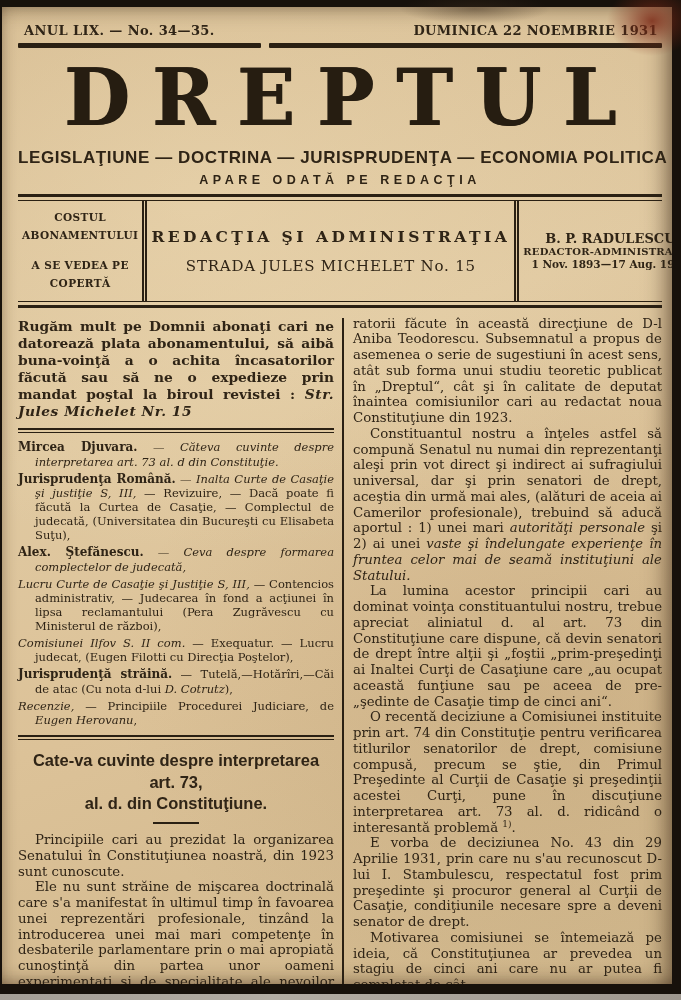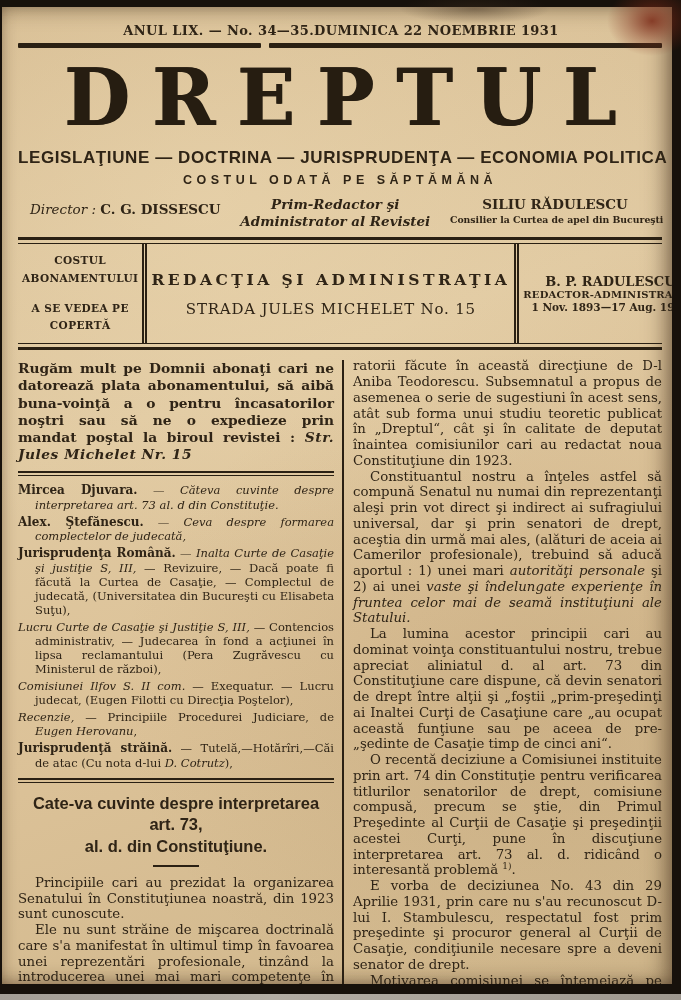--- a/index.html
+++ b/index.html
@@ -31,21 +31,21 @@
     box-shadow:
       inset -16px 0 22px -10px rgba(55,35,18,.55),
       inset 10px 0 18px -12px rgba(55,35,18,.35),
       inset 0 14px 22px -14px rgba(55,35,18,.40),
       inset 0 -14px 20px -14px rgba(55,35,18,.45);
     color:#2f2416;overflow:hidden;
     padding:8px 10px 4px 16px;box-sizing:border-box;
   }
 
   
-  .issue-row{display:flex;justify-content:center;align-items:baseline;
+  .issue-row{display:flex;justify-content:space-between;align-items:baseline;
     padding:8px 4px 3px 6px;font-weight:bold;font-size:13px;letter-spacing:.4px;}
   .toprule{display:flex;gap:8px;height:5px;margin:2px 0 0 0;}
   .toprule .seg1{width:243px;background:#2a2013;border-radius:1px;}
   .toprule .seg2{flex:1;background:#2a2013;border-radius:1px;}
   .masthead{
     margin-top:14px;text-align:center;font-weight:bold;font-size:76px;line-height:.95;
     letter-spacing:22px;padding-left:22px;color:#261d11;
     font-family:"DejaVu Serif",serif;transform:scaleY(1.04);
     text-shadow:1px 0 0 #261d11;
     white-space:nowrap;
@@ -112,36 +112,22 @@
       <span>ANUL LIX. — No. 34—35.</span>
       <span>DUMINICA 22 NOEMBRIE 1931</span>
     </div>
     <div class="toprule">
       <div class="seg1"></div>
       <div class="seg2"></div>
     </div>
 
     <div class="masthead">DREPTUL</div>
     <div class="subjects">LEGISLAŢIUNE — DOCTRINA — JURISPRUDENŢA — ECONOMIA POLITICA</div>
-    <div class="frequency">COSTUL ODATĂ PE SĂPTĂMĂNĂ</div>
+    <div class="frequency">APARE ODATĂ PE REDACŢIA</div>
 
-    <div class="staff-row">
-      <div class="staff-director">
-        <span class="lbl">Director :</span>
-        <span class="nm">C. G. DISSESCU</span>
-      </div>
-      <div class="staff-editor">
-        <div>Prim-Redactor şi</div>
-        <div>Administrator al Revistei</div>
-      </div>
-      <div class="staff-silin">
-        <div class="nm">SILIU RĂDULESCU</div>
-        <div class="ttl">Consilier la Curtea de apel din Bucureşti</div>
-      </div>
-    </div>
 
     <div class="drule"></div>
 
     <div class="infobar">
       <div class="cell c1">
         <div>COSTUL ABONAMENTULUI</div>
         <div>A SE VEDEA PE COPERTĂ</div>
       </div>
       <div class="cell c2">
         <div class="l1">REDACŢIA ŞI ADMINISTRAŢIA</div>
@@ -152,32 +138,32 @@
         <div class="l2">REDACTOR-ADMINISTRATOR</div>
         <div class="l3">1 Nov. 1893—17 Aug. 1931</div>
       </div>
     </div>
 
     <div class="drule2"></div>
 
     <div class="columns">
 
       <div class="colL">
-        <p class="notice"><span>Rugăm mult pe Domnii abonaţi cari ne datorează plata abonamentului, să aibă buna-voinţă a o pentru încasatorilor noştri sau să ne o expedieze prin mandat poştal la biroul revistei : </span><span class="addr">Str. Jules Michelet Nr. 15</span></p>
+        <p class="notice"><span>Rugăm mult pe Domnii abonaţi cari ne datorează plata abonamentului, să aibă buna-voinţă a o achita încasatorilor făcută sau să ne o expedieze prin mandat poştal la biroul revistei : </span><span class="addr">Str. Jules Michelet Nr. 15</span></p>
 
         <div class="small-drule"></div>
 
         <div class="toc">
           <div class="toc-item"><b>Mircea Djuvara.</b><i> — Căteva cuvinte despre interpretarea art. 73 al. d din Constituţie.</i></div>
+          <div class="toc-item"><b>Jurisprudenţa Română.</b><i> — Inalta Curte de Casaţie şi justiţie S, III,</i><span> — Revizuire, — Dacă poate fi făcută la Curtea de Casaţie, — Complectul de judecată, (Universitatea din Bucureşti cu Elisabeta Suţu),</span></div>
           <div class="toc-item"><b>Alex. Ştefănescu.</b><i> — Ceva despre formarea complectelor de judecată,</i></div>
-          <div class="toc-item"><b>Jurisprudenţa Română.</b><i> — Inalta Curte de Casaţie şi justiţie S, III,</i><span> — Revizuire, — Dacă poate fi făcută la Curtea de Casaţie, — Complectul de judecată, (Universitatea din Bucureşti cu Elisabeta Suţu),</span></div>
           <div class="toc-item"><i>Lucru Curte de Casaţie şi Justiţie S, III,</i><span> — Contencios administrativ, — Judecarea în fond a acţiunei în lipsa reclamantului (Pera Zugrăvescu cu Ministerul de război),</span></div>
           <div class="toc-item"><i>Comisiunei Ilfov S. II com.</i><span> — Exequatur. — Lucru judecat, (Eugen Filotti cu Direcţia Poştelor),</span></div>
+          <div class="toc-item"><b>Jurisprudenţă străină.</b><span> — Tutelă,—Hotărîri,—Căi de atac (Cu nota d-lui </span><i>D. Cotrutz</i><span>),</span></div>
           <div class="toc-item"><i>Recenzie,</i><span> — Principiile Procedurei Judiciare, de </span><i>Eugen Herovanu</i><span>,</span></div>
-          <div class="toc-item"><b>Jurisprudenţă străină.</b><span> — Tutelă,—Hotărîri,—Căi de atac (Cu nota d-lui </span><i>D. Cotrutz</i><span>),</span></div>
         </div>
 
         <div class="small-drule"></div>
 
         <div class="art-title">
           <div>Cate-va cuvinte despre interpretarea  art. 73,</div>
           <div>al. d. din Constituţiune.</div>
         </div>
         <div class="title-dash"></div>
 

